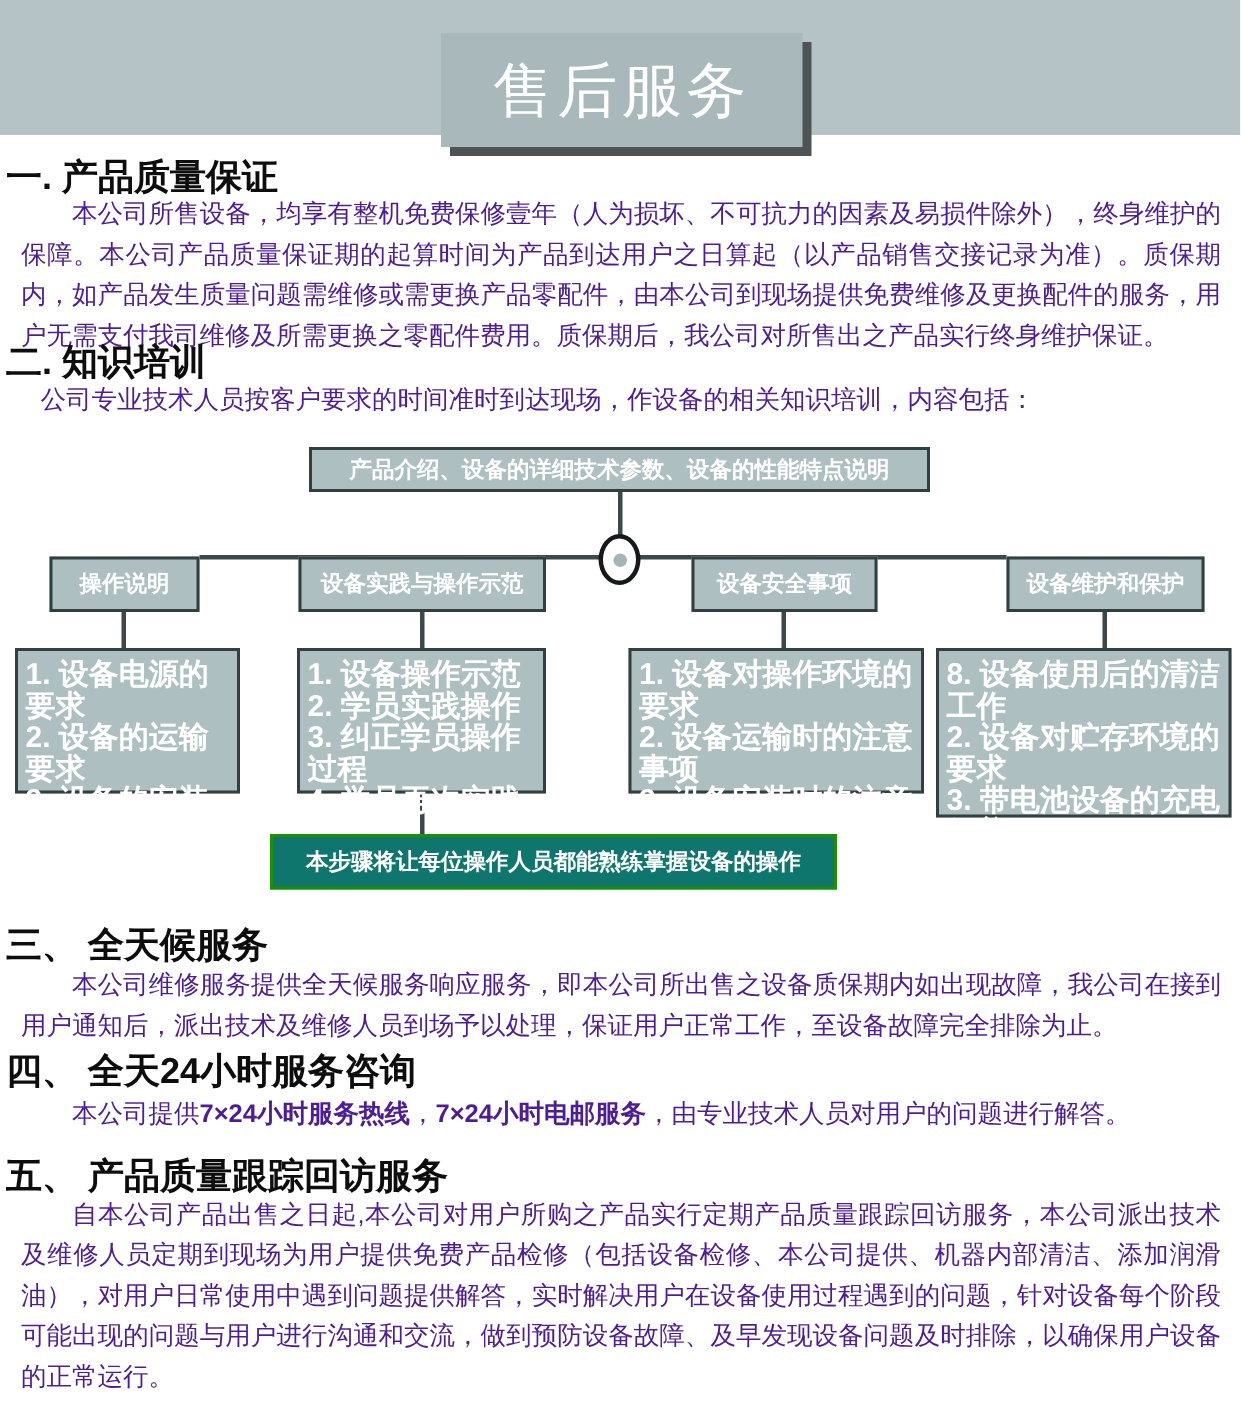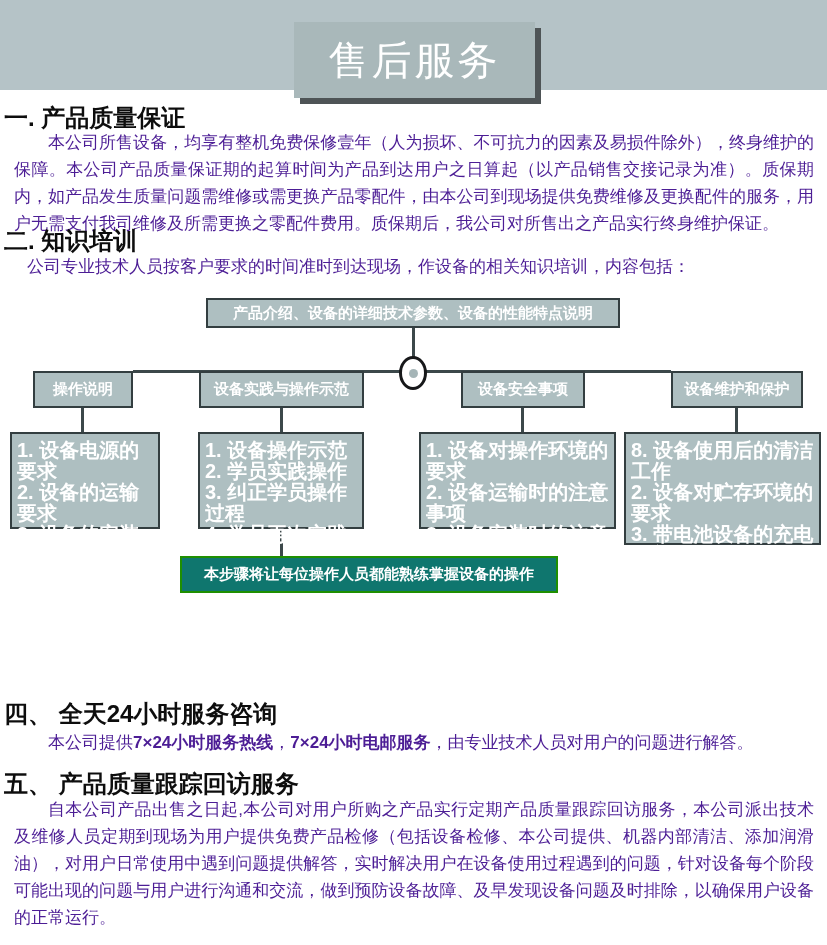--- a/index.html
+++ b/index.html
@@ -106,20 +106,22 @@
       <div>3. 带电池设备的充电保养</div>
       <div>4. 设备的日常维护工作</div>
       <div>5. 设备的基础检修方法</div>
     </div>
 
     <div class="green-box">
       <span>本步骤将让每位操作人员都能熟练掌握设备的操作</span>
     </div>
   </div>
 
+  <div class="sec-heading" style="top:614px;">三、 全天候服务</div>
+  <div class="para indent" style="top:643px;">本公司维修服务提供全天候服务响应服务，即本公司所出售之设备质保期内如出现故障，我公司在接到用户通知后，派出技术及维修人员到场予以处理，保证用户正常工作，至设备故障完全排除为止。</div>
 
   <div class="sec-heading" style="top:698px;">四、 全天24小时服务咨询</div>
   <div class="para indent" style="top:729px;"><span>本公司提供</span><span class="bold">7×24小时服务热线</span><span>，</span><span class="bold">7×24小时电邮服务</span><span>，由专业技术人员对用户的问题进行解答。</span></div>
 
   <div class="sec-heading" style="top:768px;">五、 产品质量跟踪回访服务</div>
   <div class="para indent" style="top:796px;">自本公司产品出售之日起,本公司对用户所购之产品实行定期产品质量跟踪回访服务，本公司派出技术及维修人员定期到现场为用户提供免费产品检修（包括设备检修、本公司提供、机器内部清洁、添加润滑油），对用户日常使用中遇到问题提供解答，实时解决用户在设备使用过程遇到的问题，针对设备每个阶段可能出现的问题与用户进行沟通和交流，做到预防设备故障、及早发现设备问题及时排除，以确保用户设备的正常运行。</div>
 
 </div>
 
 </body></html>

